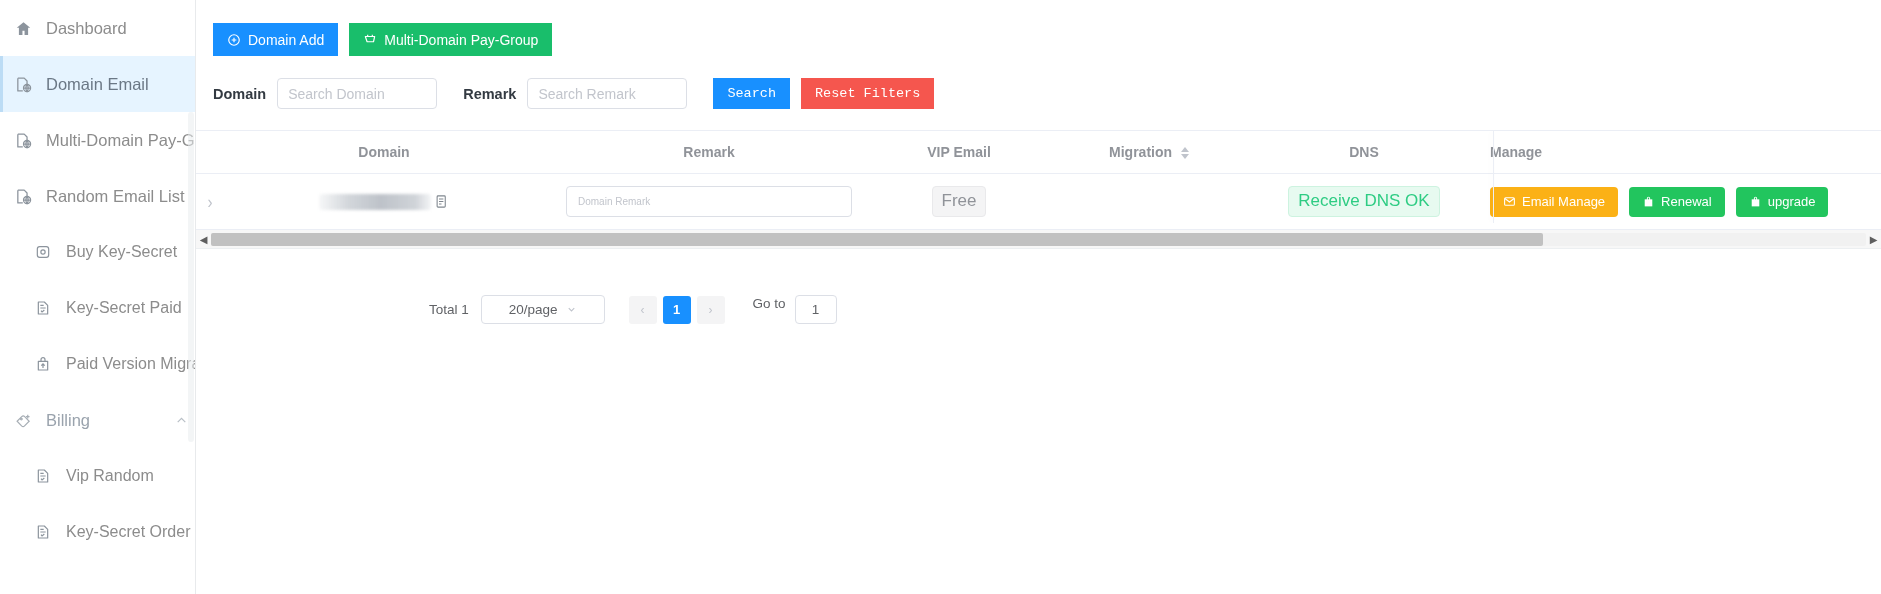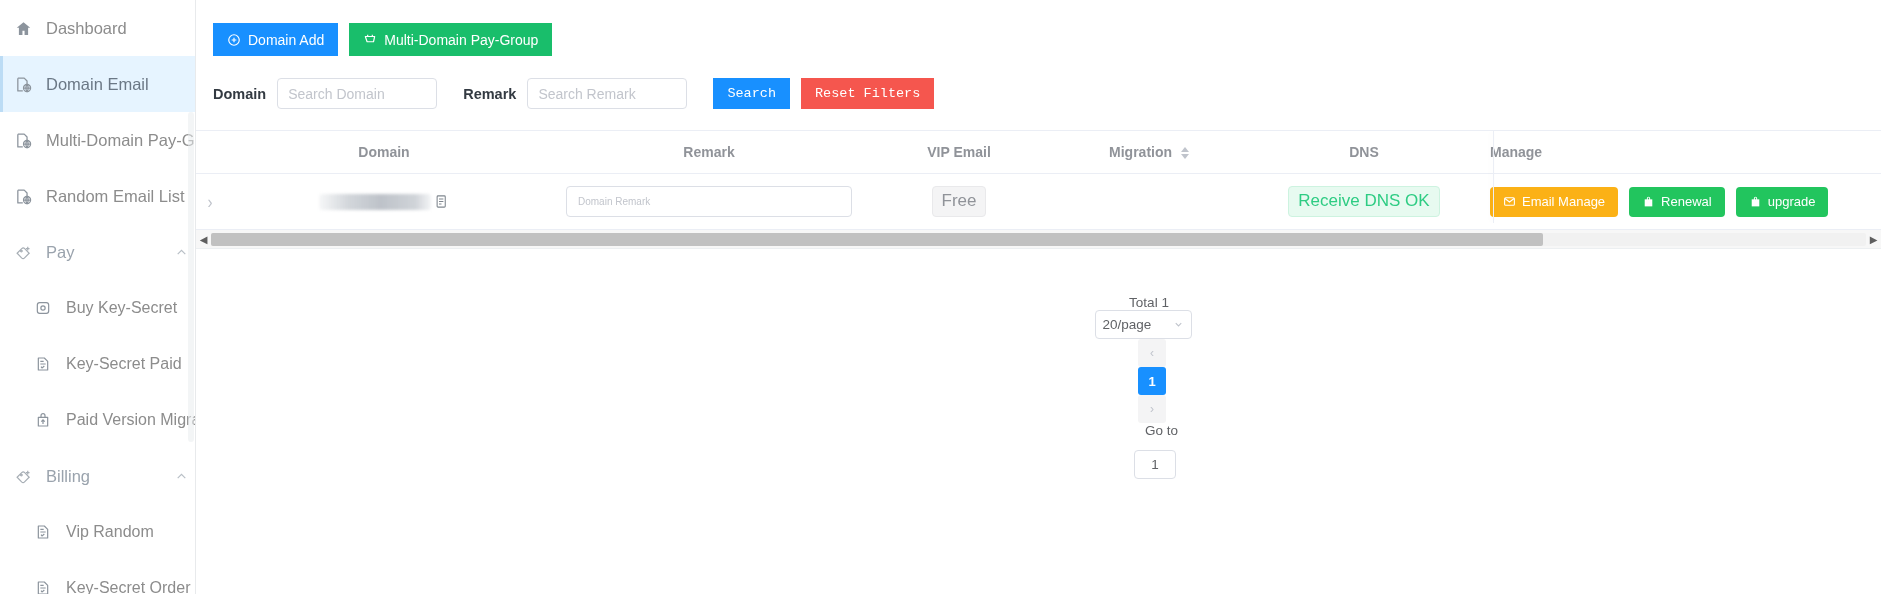--- a/index.html
+++ b/index.html
@@ -329,30 +329,29 @@
   }
 
   
   .pagination {
     display: flex;
     align-items: center;
     padding: 46px 0 0 233px;
     gap: 0;
     font-size: 13.5px;
     color: #606266;
-    flex-direction: column;
   }
   .pg-total { margin-right: 12px; white-space: nowrap; }
   .pg-select {
     height: 29px;
     border: 1px solid #dcdfe6;
     border-radius: 4px;
     display: inline-flex;
     align-items: center;
-    padding: 0 7px;
+    padding: 0 27px;
     min-width: 97px;
     justify-content: space-between;
     gap: 8px;
     color: #606266;
     cursor: pointer;
     background: #fff;
     margin-right: 24px;
   }
   .pg-select .chev { color: #c0c4cc; font-size: 10px; }
   .pg-btn {
@@ -440,35 +439,20 @@
         <svg width="17" height="17" viewBox="0 0 24 24" fill="none" stroke="#8c949d" stroke-width="1.8">
           <path d="M4 3h9l4 4v5" stroke-linejoin="round"></path>
             <path d="M4 3v18h7" stroke-linejoin="round"></path>
           <circle cx="17" cy="17" r="5"></circle>
             <path d="M12 17h10M17 12c-2.2 2.6-2.2 7.4 0 10 2.2-2.6 2.2-7.4 0-10z"></path>
         </svg>
       </span>
       <span class="lbl">Random Email List</span>
     </div>
 
-    <div class="nav-item group">
-      <span class="ico">
-        <svg width="17" height="17" viewBox="0 0 24 24" fill="none" stroke="#a7aeb5" stroke-width="1.7">
-          <path d="M3 13 9.5 6.5a3 3 0 0 1 4.2 0L20 13l-6.5 6.5a3 3 0 0 1-4.2 0z"></path>
-          <circle cx="9" cy="10" r="1.2"></circle>
-            <path d="M18 4v5M15.5 6.5h5"></path>
-        </svg>
-      </span>
-      <span class="lbl">Pay</span>
-      <span class="caret">
-        <svg width="13" height="13" viewBox="0 0 24 24" fill="none" stroke="#b8bfc6" stroke-width="2.2">
-            <path d="M5 15l7-7 7 7"></path>
-          </svg>
-      </span>
-    </div>
 
     <div class="nav-item sub">
       <span class="ico">
         <svg width="16" height="16" viewBox="0 0 24 24" fill="none" stroke="#8c949d" stroke-width="1.8">
           <rect x="3.5" y="4" width="17" height="16" rx="3.5"></rect>
             <circle cx="12" cy="12" r="3.2"></circle>
         </svg>
       </span>
       <span class="lbl">Buy Key-Secret</span>
     </div>

